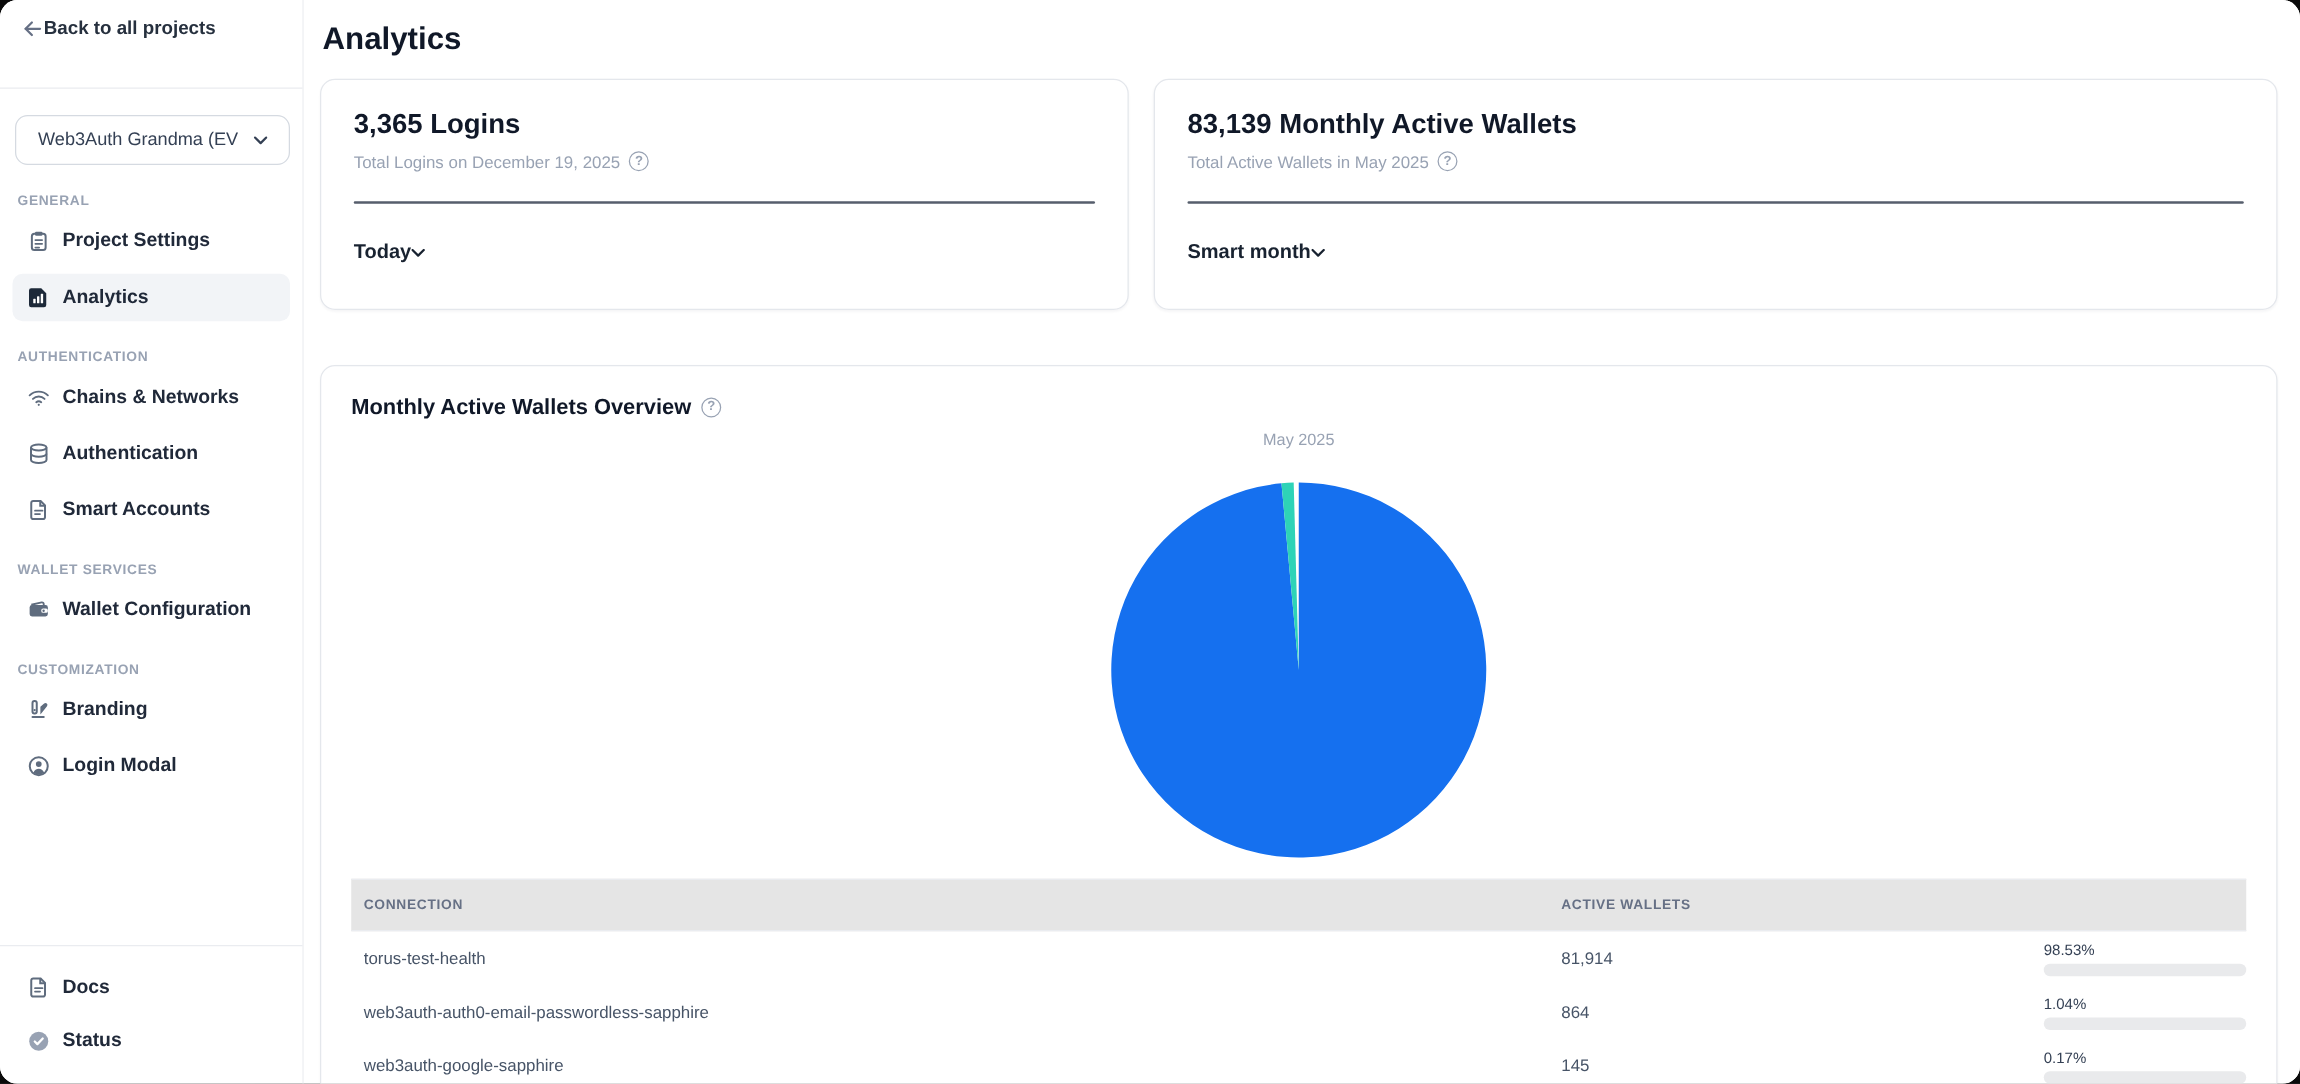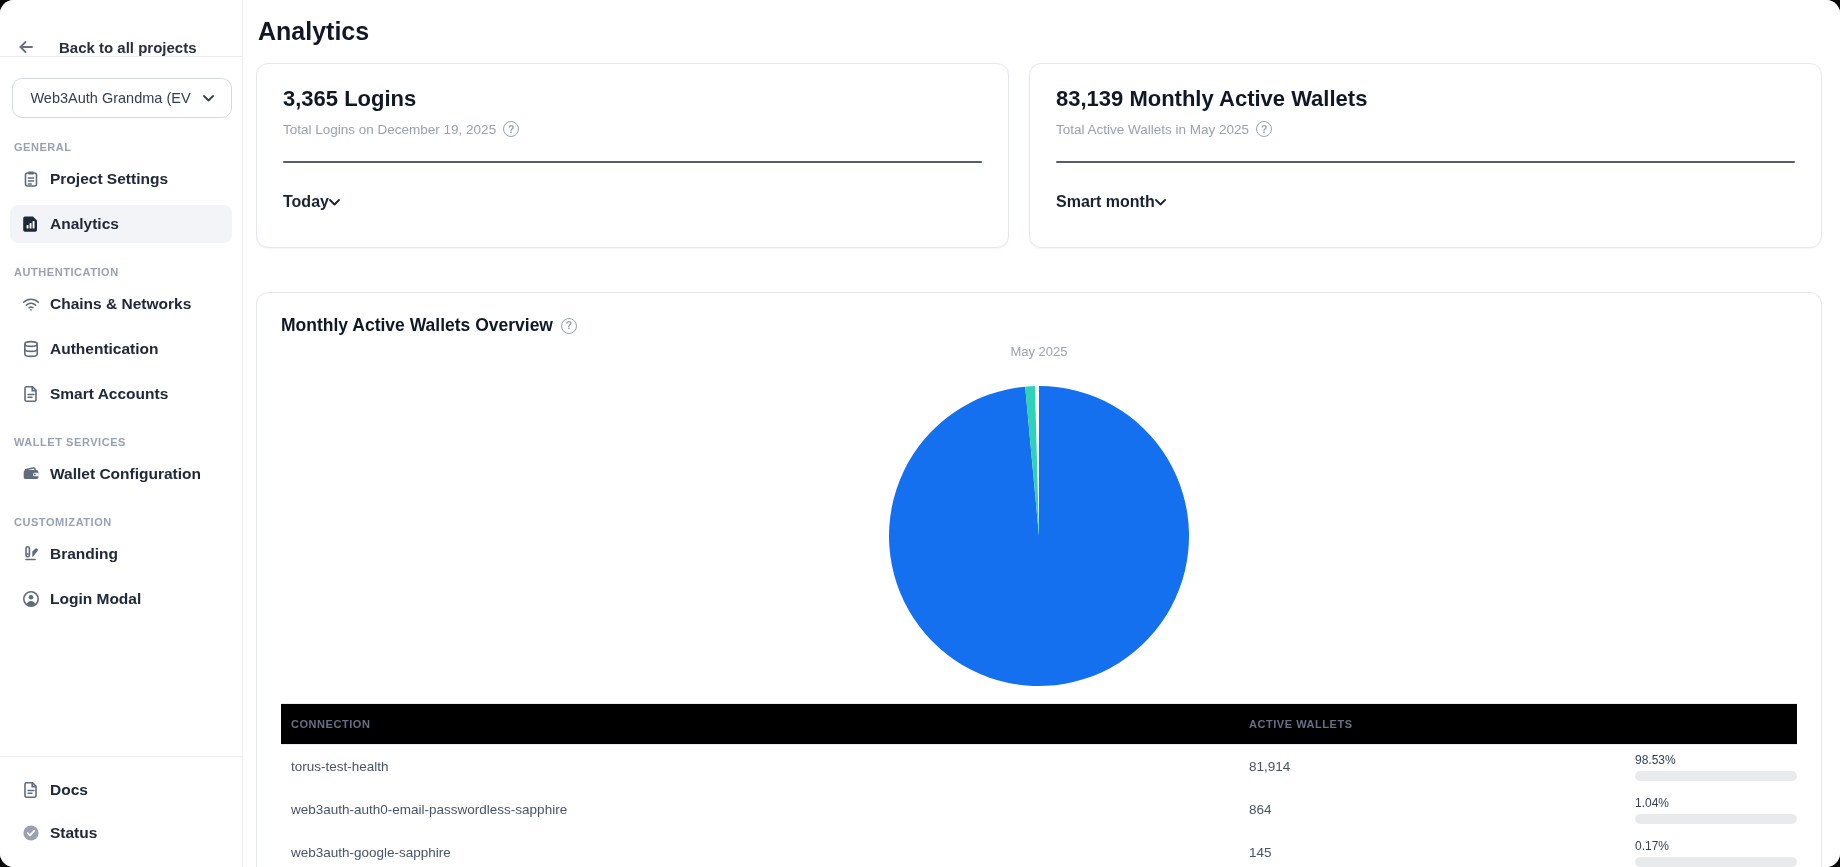--- a/index.html
+++ b/index.html
@@ -2,58 +2,58 @@
 <html><head>
 <meta charset="utf-8">
 <style>
   html,body{margin:0;padding:0;background:#0a0a0a;}
   *{box-sizing:border-box;}
   body{font-family:"Liberation Sans","DejaVu Sans",sans-serif;-webkit-font-smoothing:antialiased;}
   .screen{position:relative;width:1840px;height:867px;background:#ffffff;border-radius:14px;overflow:hidden;display:flex;}
 
   
   .sidebar{width:243px;min-width:243px;height:100%;background:#fff;border-right:1px solid #EAECF0;display:flex;flex-direction:column;}
-  .sb-header{height:57px;display:flex;align-items:flex-end;gap:24px;padding:0 17px;border-bottom:1px solid #EAECF0;cursor:pointer;}
+  .sb-header{height:57px;display:flex;align-items:flex-start;gap:0;padding:0 17px;border-bottom:1px solid #EAECF0;cursor:pointer;margin-top:14px;}
   .sb-header .back-label{font-size:15px;font-weight:700;color:#26303E;}
   .project-pill{margin:21px 10px 0 12px;height:40px;border:1px solid #D5DAE1;border-radius:10px;display:flex;align-items:center;justify-content:center;gap:12px;padding:0 14px;cursor:pointer;background:#fff;}
   .project-pill .pill-label{font-size:14.5px;font-weight:500;color:#344054;white-space:nowrap;overflow:hidden;}
   .sb-body{flex:1;padding:0 10px;overflow:hidden;}
   .section-label{margin:23px 4px 7px 4px;font-size:11px;font-weight:700;letter-spacing:.05em;color:#98A2B3;}
   .side-item{height:38px;border-radius:8px;display:flex;align-items:center;gap:10px;padding:0 12px;cursor:pointer;margin-bottom:7px;}
   .side-item.active{background:#F2F4F7;}
   .side-item .label{font-size:15.5px;font-weight:700;color:#202939;}
   .icon{display:inline-flex;align-items:center;justify-content:center;width:18px;height:18px;flex:none;}
   .sb-footer{border-top:1px solid #EAECF0;padding:14px 10px 10px 10px;}
   .sb-footer .side-item{margin-bottom:5px;}
 
   
   .main{flex:1;height:100%;padding:16px 18px 0 13px;overflow:hidden;background:#fff;}
   .page-title{font-size:25px;font-weight:700;color:#101828;margin:0 0 0 2px;line-height:30px;}
   .stats-row{display:flex;gap:20px;margin-top:17px;}
   .card{background:#fff;border:1px solid #E4E7EC;border-radius:12px;box-shadow:0 1px 2px rgba(16,24,40,.04);}
   .stat-card{height:185px;padding:22px 26px 0 26px;}
-  .stat-card.first{width:753px;flex:none;}
+  .stat-card.first{width:647px;flex:none;}
   .stat-card.second{flex:1;}
   .stat-title{font-size:22px;font-weight:700;color:#101828;line-height:26px;}
   .stat-sub{margin-top:9px;font-size:13.5px;color:#98A2B3;display:flex;align-items:center;gap:7px;}
   .dark-divider{margin-top:24px;height:2px;background:#565E6C;border-radius:1px;}
   .range-select{margin-top:30px;display:inline-flex;align-items:center;cursor:pointer;}
   .range-label{font-size:16px;font-weight:700;color:#182230;}
 
   .overview-card{margin-top:44px;min-height:700px;padding:22px 24px 0 24px;}
   .overview-title-row{display:flex;align-items:center;gap:8px;}
   .overview-title{font-size:17.5px;font-weight:700;color:#101828;}
   .overview-sub{margin-top:8px;font-size:13px;color:#98A2B3;text-align:center;}
   .pie-wrap{display:flex;justify-content:center;margin-top:26px;}
 
   .help{width:16px;height:16px;border:1.4px solid #98A2B3;border-radius:50%;color:#98A2B3;font-size:10.5px;font-weight:700;display:inline-flex;align-items:center;justify-content:center;line-height:1;cursor:pointer;flex:none;}
 
   
   .table{margin-top:16px;}
-  .t-head{display:grid;grid-template-columns:1fr 386px 172px;height:42px;align-items:center;background:#000000;border-top:1px solid #EAECF0;border-bottom:1px solid #EAECF0;}
+  .t-head{display:grid;grid-template-columns:1fr 386px 172px;height:42px;align-items:center;background:#e5e5e5;border-top:1px solid #EAECF0;border-bottom:1px solid #EAECF0;}
   .t-head .th{font-size:11px;font-weight:700;letter-spacing:.05em;color:#667085;padding-left:10px;}
   .t-row{display:grid;grid-template-columns:1fr 386px 172px;height:43px;align-items:center;}
   .t-row .td{font-size:13.5px;color:#475467;padding-left:10px;}
   .pct-cell{display:flex;flex-direction:column;justify-content:center;gap:4px;padding-left:10px;}
   .pct-label{font-size:12px;font-weight:500;color:#344054;}
   .bar-track{width:162px;height:10px;border-radius:6px;background:#E9EAEC;overflow:hidden;}
   .bar-fill{height:100%;border-radius:6px;}
 
   .chev{display:inline-flex;}
   svg{display:block;}

